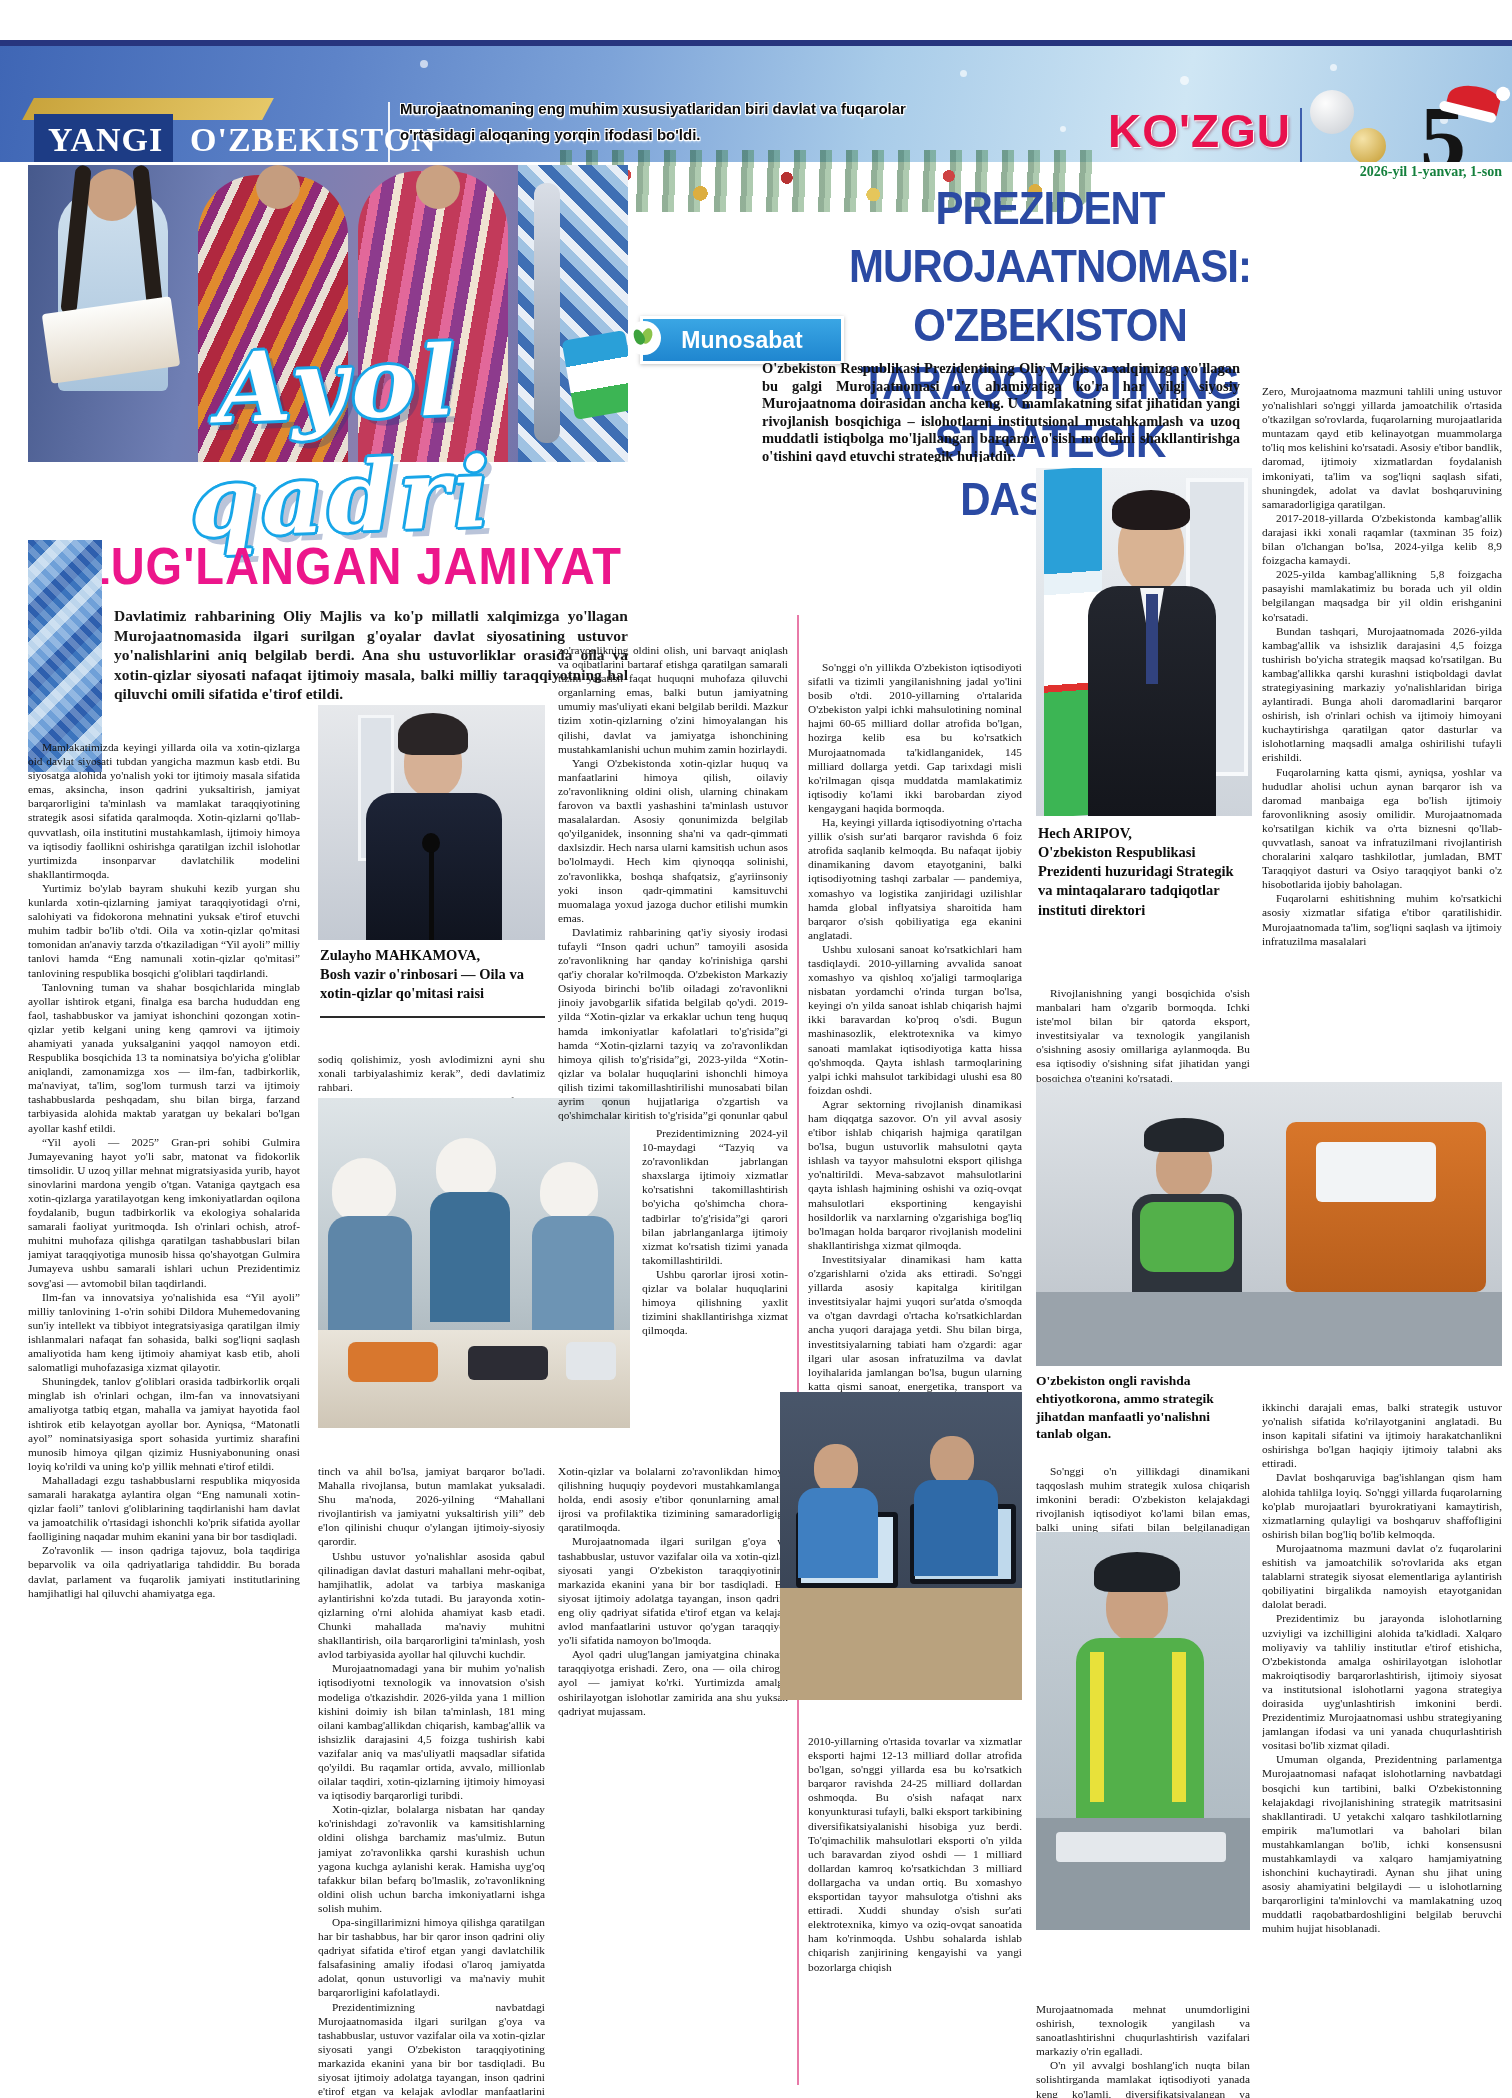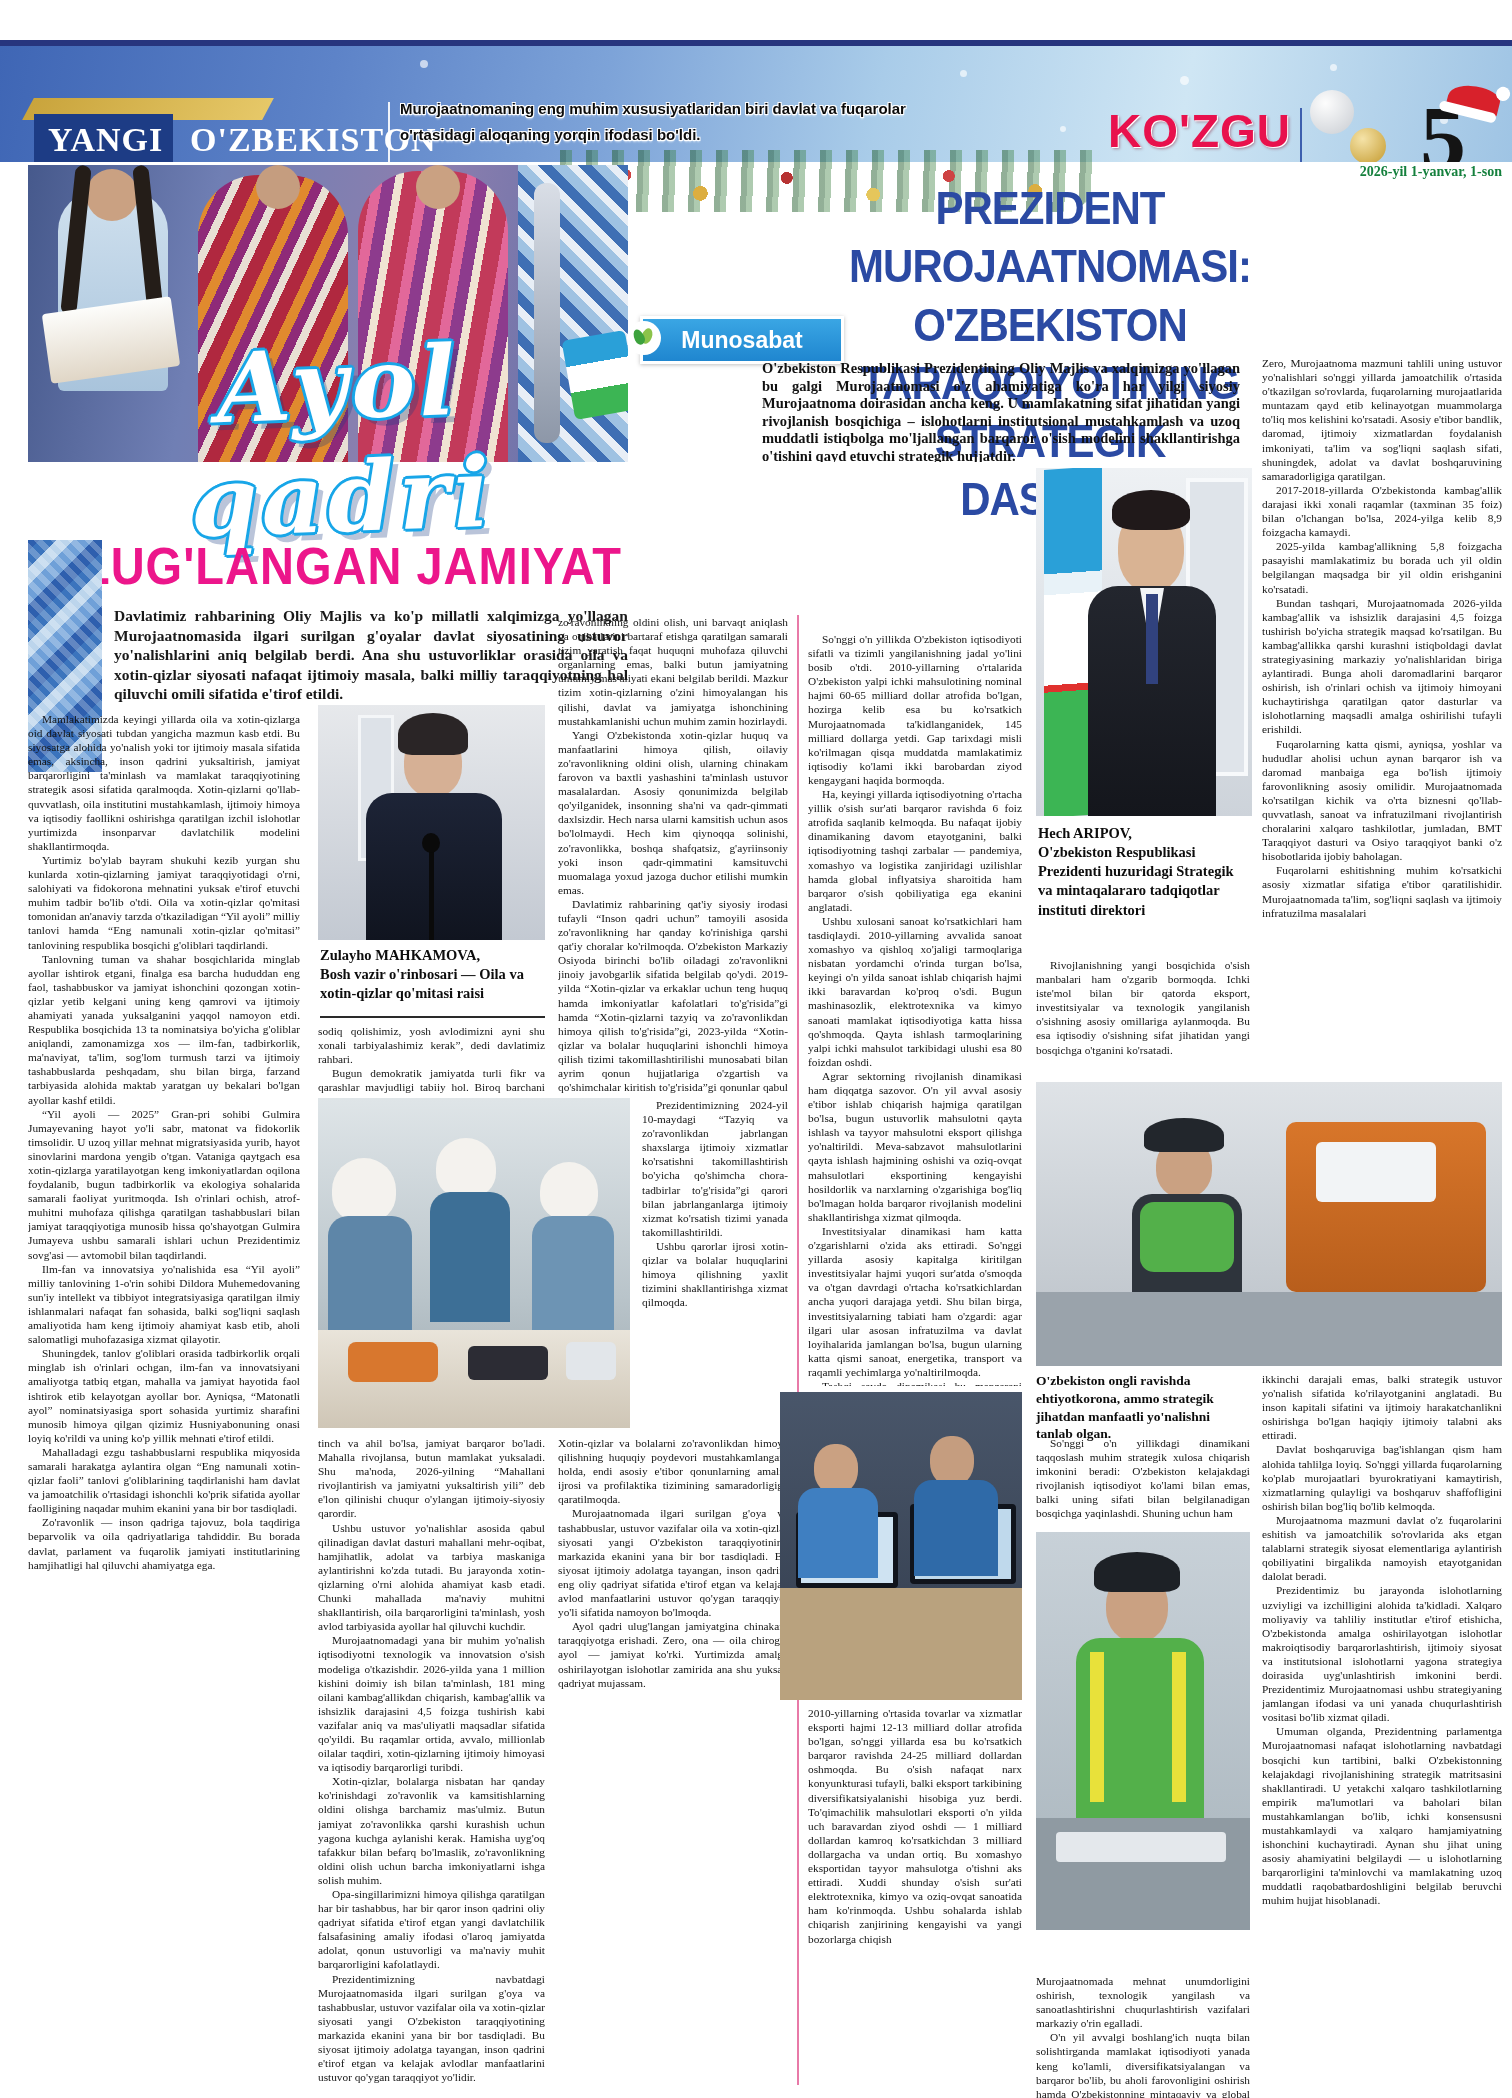--- a/index.html
+++ b/index.html
@@ -37,21 +37,21 @@
                radial-gradient(13px 13px at 42% 45%,#b01e1e 0 45%,transparent 46%),
                radial-gradient(15px 15px at 58% 72%,#e3c04a 0 45%,transparent 46%),
                radial-gradient(13px 13px at 72% 42%,#c92f2f 0 45%,transparent 46%),
                radial-gradient(15px 15px at 88% 66%,#d9a62c 0 45%,transparent 46%),
                repeating-linear-gradient(92deg,rgba(35,94,44,.55) 0 6px,rgba(58,128,62,.45) 6px 12px,transparent 12px 26px);
     border-radius:0 0 40px 40px;opacity:.9;}
   
   .ph{position:absolute;overflow:hidden;}
   .cap{font-weight:bold;font-size:14.5px;line-height:1.32;white-space:pre-line;color:#0d0d0d;}
   
-  .col{position:absolute;overflow:hidden;}
+  .col{position:absolute;overflow:hidden;margin-top:28px;}
   .col p{margin:0;font-size:11.3px;line-height:14.1px;text-align:justify;text-indent:14px;color:#141414;}
   .col p.cont{text-indent:0;}
   #leftlead{font-weight:bold;font-size:15.5px;line-height:19.5px;text-align:justify;color:#191919;}
   #rightlead{font-weight:bold;font-size:14.5px;line-height:17.6px;text-align:justify;color:#111;}
   #lheadline{font-family:"Liberation Sans",sans-serif;font-weight:bold;font-size:47px;letter-spacing:1px;color:#ec168b;text-align:center;transform:scaleY(1.12);}
   #script-title{font-family:"DejaVu Serif",serif;font-style:italic;font-weight:bold;font-size:96px;color:#fff;transform:rotate(-2deg);letter-spacing:4px;
     text-shadow:-3px 0 #18a6e8,3px 0 #18a6e8,0 -3px #18a6e8,0 3px #18a6e8,-2px -2px #18a6e8,2px -2px #18a6e8,-2px 2px #18a6e8,2px 2px #18a6e8,7px 8px 0 rgba(25,60,130,.30);}
   #rheadline{font-family:"Liberation Sans",sans-serif;font-weight:bold;color:#2b4aa3;font-size:42px;line-height:52px;text-align:center;letter-spacing:-1px;transform:scaleY(1.12);}
   #munosabat{background:linear-gradient(180deg,#3aa6e4,#1f86cf);border:3px solid #fff;box-shadow:0 1px 4px rgba(0,0,0,.25);
     display:flex;align-items:center;justify-content:center;}

